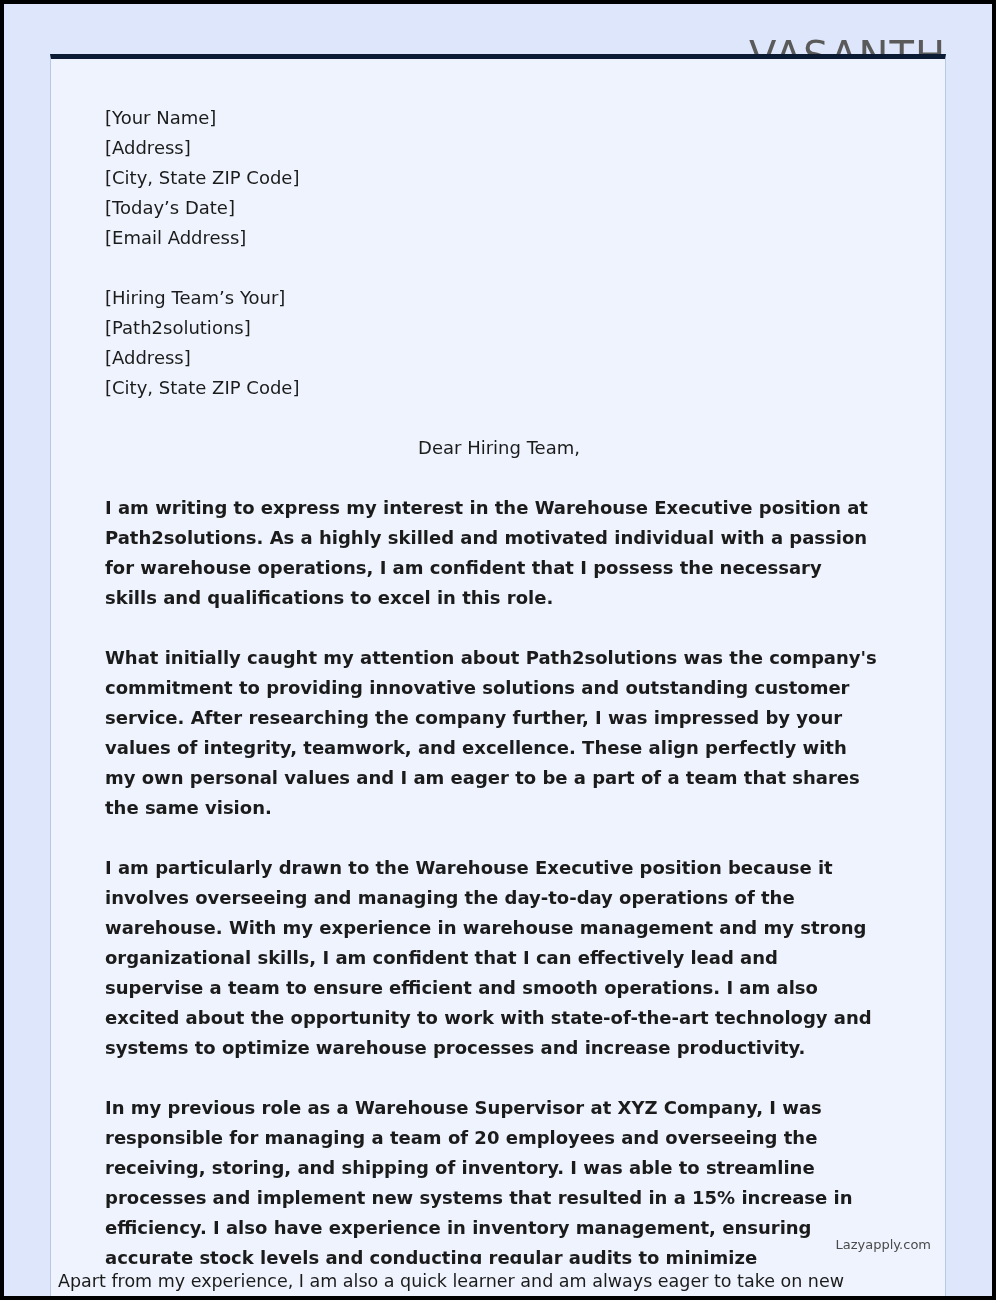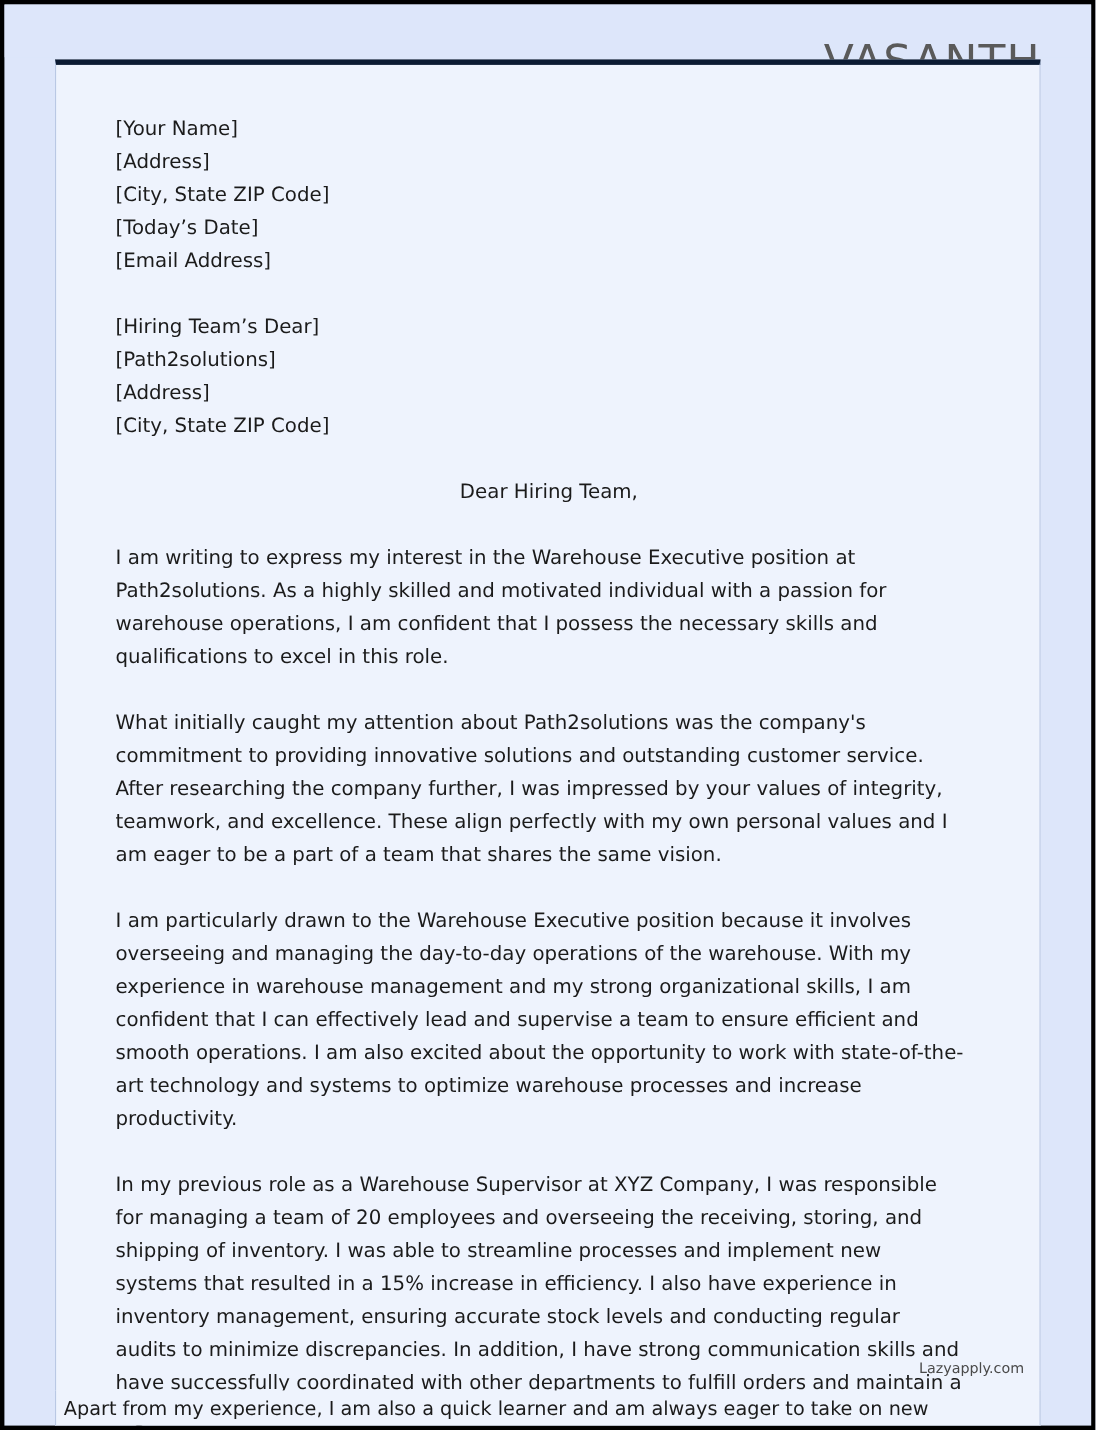--- a/index.html
+++ b/index.html
@@ -55,20 +55,21 @@
   }
   .addr-line {
     white-space: pre;
   }
   .block-gap {
     height: 30px;
   }
   p.para {
     margin: 0 16px 30px 0;
     text-align: left;
+    font-weight: bold;
   }
   .salutation {
     margin: 0 0 30px 0;
     text-align: center;
   }
   .watermark {
     position: absolute;
     right: 14px;
     bottom: 44px;
     font-size: 13px;
@@ -114,21 +115,21 @@
         <div class="addr-line">[Your Name]</div>
         <div class="addr-line">[Address]</div>
         <div class="addr-line">[City, State ZIP Code]</div>
         <div class="addr-line">[Today’s Date]</div>
         <div class="addr-line">[Email Address]</div>
       </div>
 
       <div class="block-gap"></div>
 
       <div>
-        <div class="addr-line">[Hiring Team’s Dear]</div>
+        <div class="addr-line">[Hiring Team’s Your]</div>
         <div class="addr-line">[Path2solutions]</div>
         <div class="addr-line">[Address]</div>
         <div class="addr-line">[City, State ZIP Code]</div>
       </div>
 
       <div class="block-gap"></div>
 
       <div class="salutation">Dear Hiring Team,</div>
 
       <p class="para">I am writing to express my interest in the Warehouse Executive position at Path2solutions. As a highly skilled and motivated individual with a passion for warehouse operations, I am confident that I possess the necessary skills and qualifications to excel in this role.</p>

